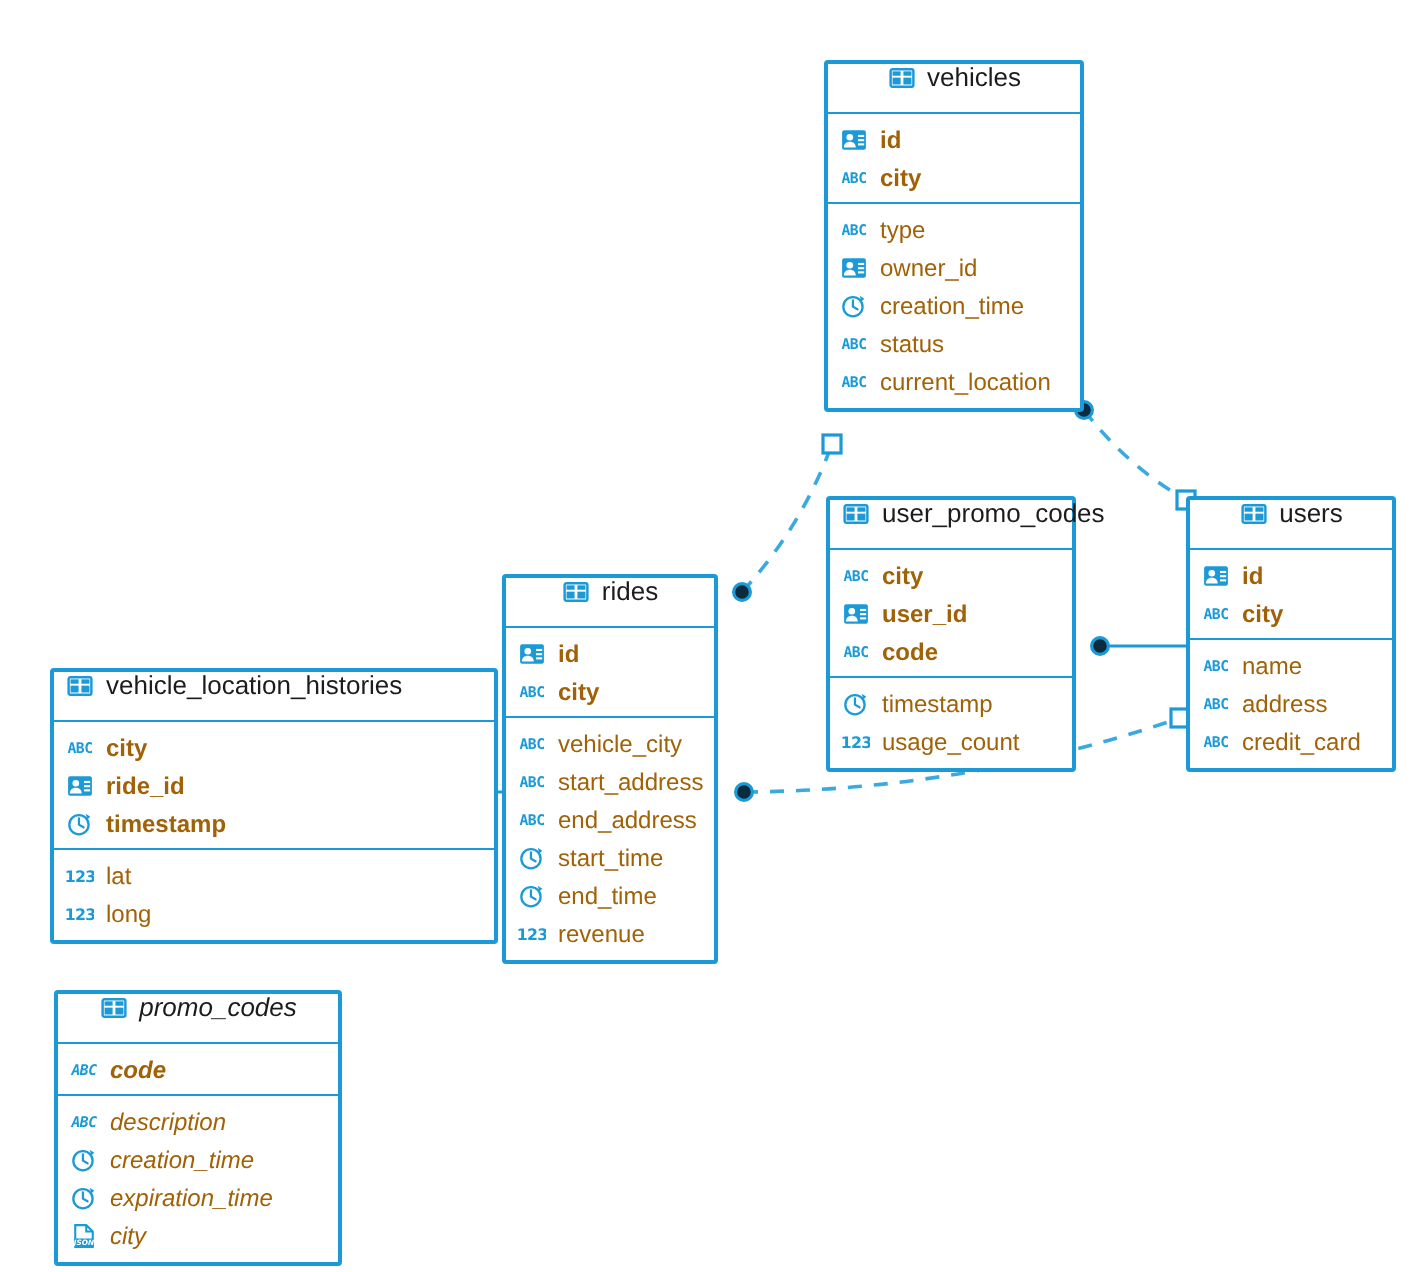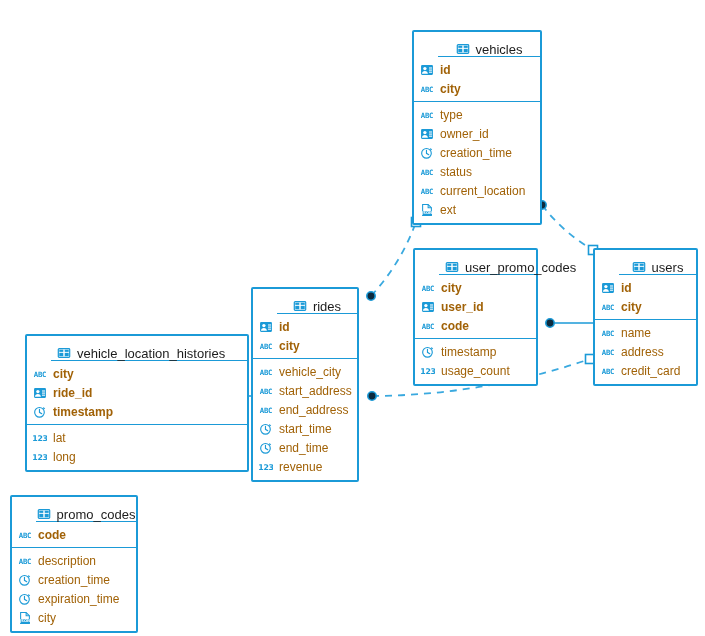--- a/index.html
+++ b/index.html
@@ -17,28 +17,27 @@
   .table-box{
     position:absolute;
     background:#ffffff;
     border:2px solid #1b9ad7;
     border-radius:2px;
     box-sizing:border-box;
     z-index:2;
   }
   .tbl-header{
     display:flex;
-    align-items:flex-end;
+    align-items:flex-start;
     justify-content:center;
     gap:6px;
     height:25px;
     border-bottom:1px solid #1b9ad7;
     box-sizing:border-box;
     padding:0 6px;
-    margin-left:24px;
   }
   .tbl-header.left{justify-content:flex-start;}
   .tbl-title{
     font-size:13px;
     color:#1c1c1c;
     white-space:nowrap;
     line-height:1;
   }
   .section{box-sizing:border-box;}
   .section.pk{border-bottom:1px solid #1b9ad7;}
@@ -160,31 +159,20 @@
           <span class="cname">status</span>
         </div>
         <div class="row">
           <span class="ic">
             <svg viewBox="0 0 16 16">
               <text x="8" y="11" text-anchor="middle" font-size="8.4" font-family="&quot;DejaVu Sans Mono&quot;, monospace" font-weight="bold" fill="#1b9ad7" letter-spacing="-0.3">ABC</text>
             </svg>
           </span>
           <span class="cname">current_location</span>
         </div>
-        <div class="row">
-          <span class="ic">
-            <svg viewBox="0 0 16 16">
-              <path d="M3 1.8h6.3L13 5.4v8.8H3z" fill="none" stroke="#1b9ad7" stroke-width="1.2"></path>
-              <path d="M9.3 1.8v3.6H13" fill="none" stroke="#1b9ad7" stroke-width="1.2"></path>
-              <rect x="2.3" y="9.4" width="11.4" height="4.6" rx="0.6" fill="#1b9ad7"></rect>
-              <text x="8" y="13.1" text-anchor="middle" font-size="4.2" font-family="&quot;DejaVu Sans&quot;, sans-serif" font-weight="bold" fill="#ffffff">JSON</text>
-            </svg>
-          </span>
-          <span class="cname">ext</span>
-        </div>
       </div>
     </div>
     <div class="table-box" style="left: 413px; top: 248px; width: 125px;">
       <div class="tbl-header left">
         <span class="ic">
           <svg viewBox="0 0 16 16">
             <rect x="1.5" y="3" width="13" height="10" rx="1" fill="none" stroke="#1b9ad7" stroke-width="1.4"></rect>
             <rect x="2.6" y="4.2" width="4.6" height="2.5" fill="#1b9ad7"></rect>
             <rect x="8.8" y="4.2" width="4.6" height="2.5" fill="#1b9ad7"></rect>
             <rect x="2.6" y="7.8" width="4.6" height="3.9" fill="#1b9ad7"></rect>
@@ -457,21 +445,21 @@
         <div class="row">
           <span class="ic">
             <svg viewBox="0 0 16 16">
               <text x="8" y="11.2" text-anchor="middle" font-size="9" font-family="&quot;DejaVu Sans&quot;, sans-serif" font-weight="bold" fill="#1b9ad7" letter-spacing="-0.4">123</text>
             </svg>
           </span>
           <span class="cname">long</span>
         </div>
       </div>
     </div>
-    <div class="table-box" style="left: 10px; top: 495px; width: 128px;">
+    <div class="table-box" style="left: 27px; top: 495px; width: 144px; font-style: italic;">
       <div class="tbl-header">
         <span class="ic">
           <svg viewBox="0 0 16 16">
             <rect x="1.5" y="3" width="13" height="10" rx="1" fill="none" stroke="#1b9ad7" stroke-width="1.4"></rect>
             <rect x="2.6" y="4.2" width="4.6" height="2.5" fill="#1b9ad7"></rect>
             <rect x="8.8" y="4.2" width="4.6" height="2.5" fill="#1b9ad7"></rect>
             <rect x="2.6" y="7.8" width="4.6" height="3.9" fill="#1b9ad7"></rect>
             <rect x="8.8" y="7.8" width="4.6" height="3.9" fill="#1b9ad7"></rect>
           </svg>
         </span>

